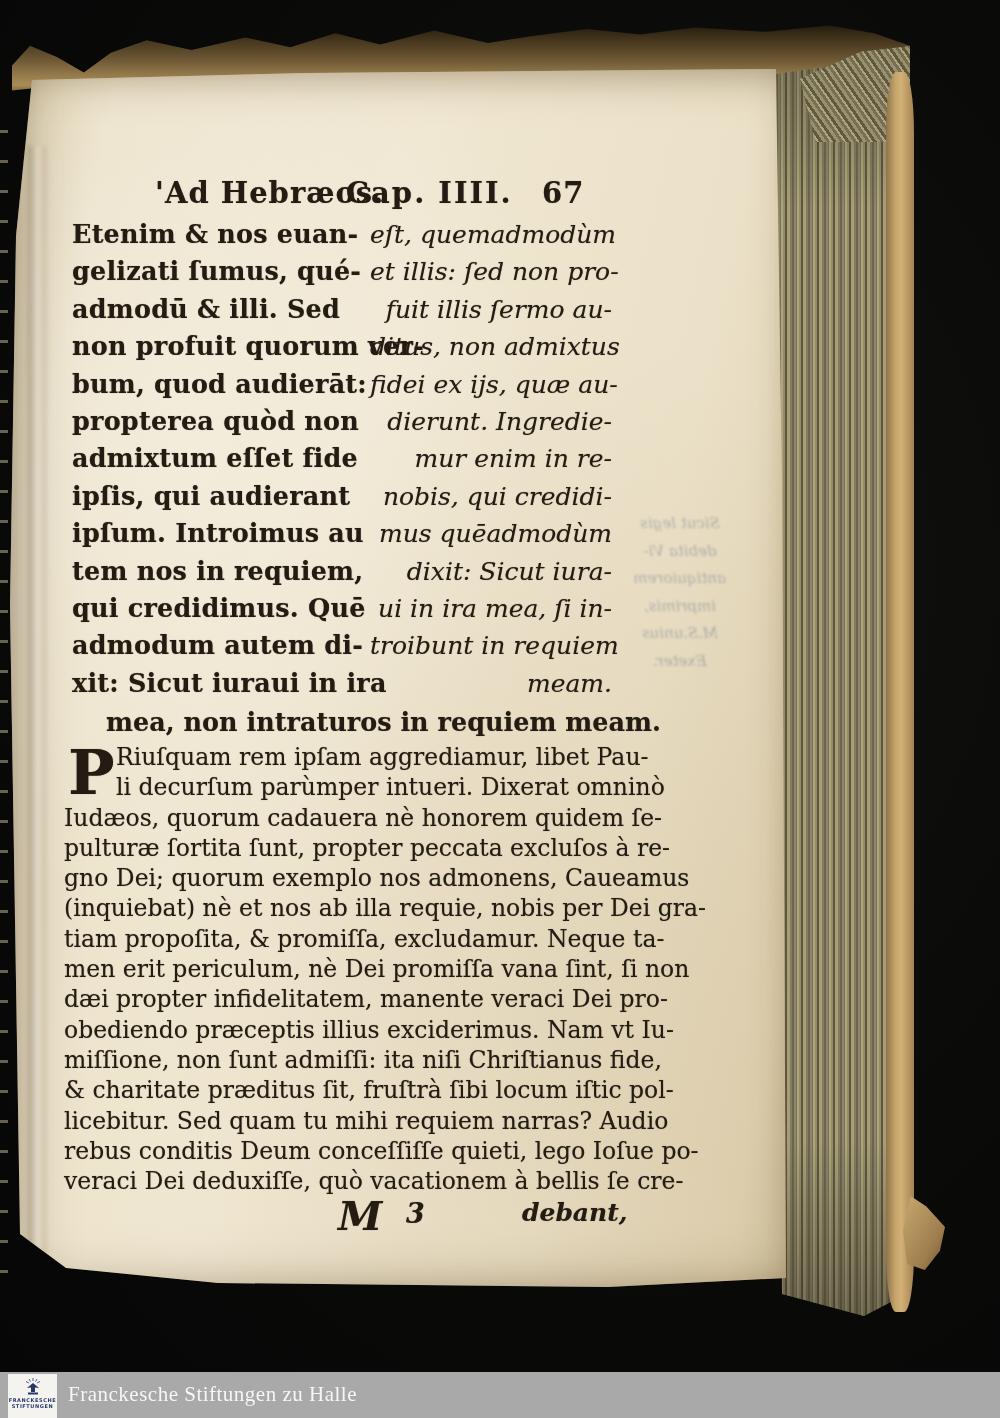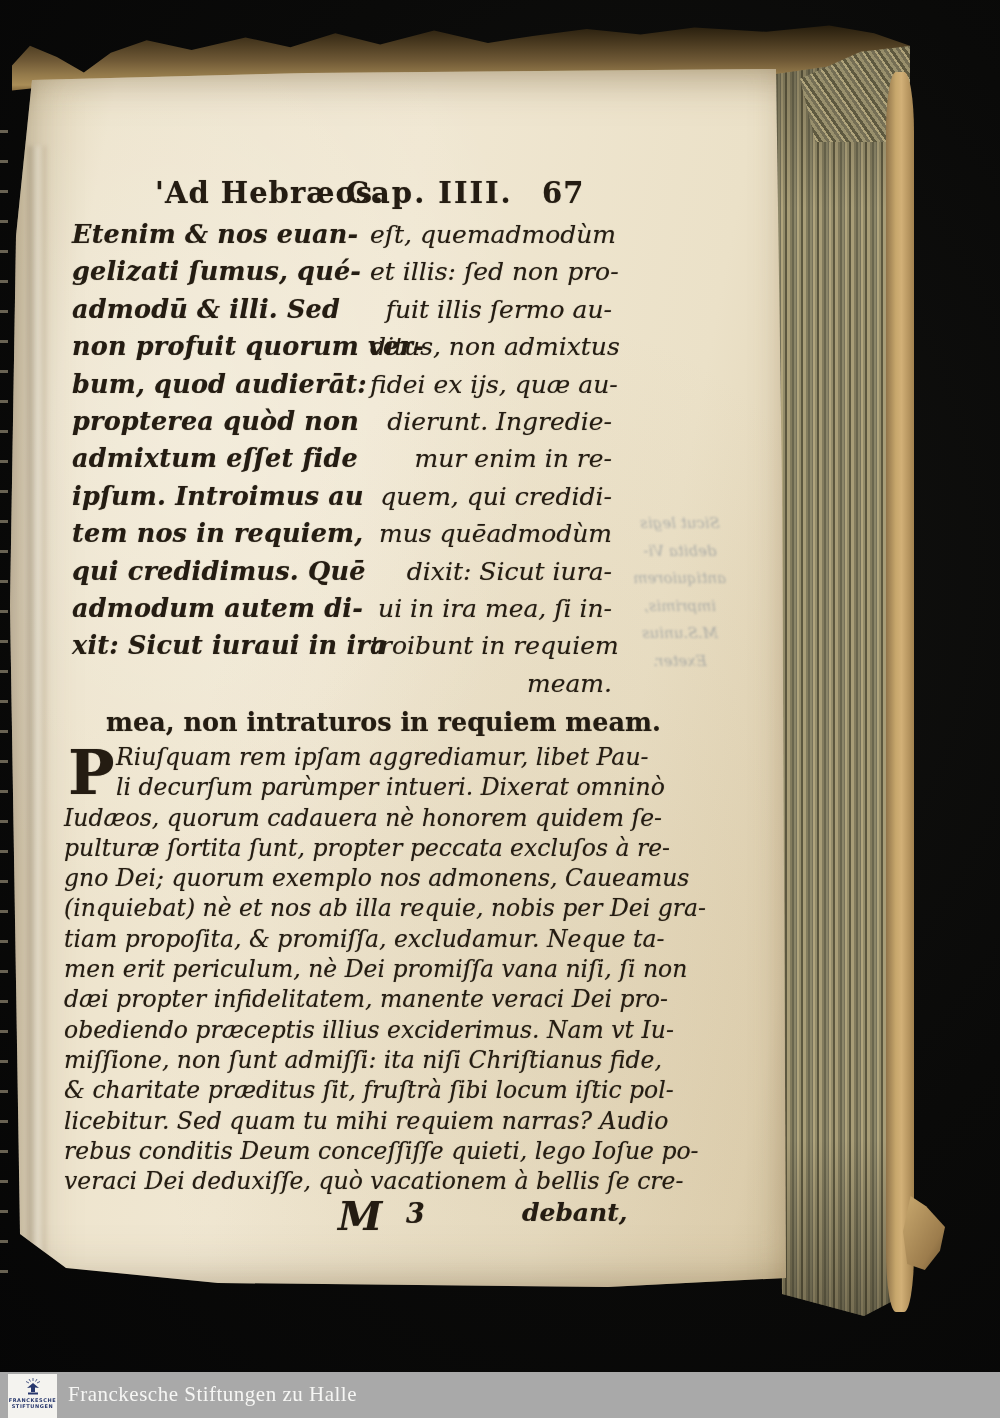--- a/index.html
+++ b/index.html
@@ -79,25 +79,25 @@
   .ink{color:#241c12;text-shadow:0 0 1px rgba(36,28,18,.45);}
   .nowrap{white-space:nowrap;}
 
   .pg-header{position:absolute;top:110px;left:0;width:782px;height:36px;font-weight:bold;font-size:29px;}
   .pg-header .t1{position:absolute;left:115px;letter-spacing:1px;margin-left:32px;}
   .pg-header .t2{position:absolute;left:338px;letter-spacing:2px;}
   .pg-header .t3{position:absolute;left:534px;letter-spacing:1px;}
 
   .col{position:absolute;top:150px;}
   .col .line{height:37.4px;line-height:37.4px;}
-  .col-left{left:64px;width:300px;font-weight:bold;font-size:25.5px;letter-spacing:.2px;font-style:italic;}
+  .col-left{left:64px;width:300px;font-weight:bold;font-size:25.5px;letter-spacing:.2px;}
   .col-right{left:362px;width:242px;font-style:italic;font-size:25px;text-align:right;}
   .merged-line{position:absolute;left:62px;top:637px;font-weight:bold;font-size:25.5px;line-height:38px;margin-left:36px;}
 
-  .commentary{position:absolute;left:56px;top:676px;width:560px;font-style:italic;font-size:23.5px;}
+  .commentary{position:absolute;left:56px;top:676px;width:560px;font-size:23.5px;}
   .commentary .line{height:30.3px;line-height:30.3px;}
   .commentary .indent{padding-left:52px;}
   .drop-cap{
     position:absolute;left:60px;top:679px;width:46px;height:58px;
     font-style:normal;font-weight:bold;font-size:62px;line-height:56px;
   }
 
   .sig-row{position:absolute;left:0;top:1130px;width:782px;height:42px;}
   .sig-m{position:absolute;left:330px;top:-4px;font-style:italic;font-weight:bold;font-size:40px;letter-spacing:-2px;}
   .sig-n{position:absolute;left:398px;top:2px;font-style:italic;font-weight:bold;font-size:27px;}
@@ -154,55 +154,56 @@
     </div>
 
     <div class="col col-left ink">
       <div class="line nowrap">Etenim &amp; nos euan-</div>
       <div class="line nowrap">gelizati ſumus, qué-</div>
       <div class="line nowrap">admodū &amp; illi. Sed</div>
       <div class="line nowrap">non profuit quorum ver-</div>
       <div class="line nowrap">bum, quod audierāt:</div>
       <div class="line nowrap">propterea quòd non</div>
       <div class="line nowrap">admixtum eſſet fide</div>
+      <div class="line nowrap">ipſis, qui audierant</div>
       <div class="line nowrap">ipſum. Introimus au</div>
       <div class="line nowrap">tem nos in requiem,</div>
       <div class="line nowrap">qui credidimus. Quē</div>
       <div class="line nowrap">admodum autem di-</div>
       <div class="line nowrap">xit: Sicut iuraui in ira</div>
     </div>
 
     <div class="col col-right ink">
       <div class="line nowrap">eſt, quemadmodùm</div>
       <div class="line nowrap">et illis: ſed non pro-</div>
       <div class="line nowrap">fuit illis ſermo au-</div>
       <div class="line nowrap">ditus, non admixtus</div>
       <div class="line nowrap">fidei ex ijs, quæ au-</div>
       <div class="line nowrap">dierunt. Ingredie-</div>
       <div class="line nowrap">mur enim in re-</div>
-      <div class="line nowrap">quem, qui credidi-</div>
+      <div class="line nowrap">nobis, qui credidi-</div>
       <div class="line nowrap">mus quēadmodùm</div>
       <div class="line nowrap">dixit: Sicut iura-</div>
       <div class="line nowrap">ui in ira mea, ſi in-</div>
       <div class="line nowrap">troibunt in requiem</div>
       <div class="line nowrap">meam.</div>
     </div>
 
     <div class="merged-line ink nowrap">mea, non intraturos in requiem meam.</div>
 
     <div class="drop-cap ink">P</div>
     <div class="commentary ink">
       <div class="line indent nowrap">Riuſquam rem ipſam aggrediamur, libet Pau-</div>
       <div class="line indent nowrap">li decurſum parùmper intueri. Dixerat omninò</div>
       <div class="line nowrap">Iudæos, quorum cadauera nè honorem quidem ſe-</div>
       <div class="line nowrap">pulturæ ſortita ſunt, propter peccata excluſos à re-</div>
       <div class="line nowrap">gno Dei; quorum exemplo nos admonens, Caueamus</div>
       <div class="line nowrap">(inquiebat) nè et nos ab illa requie, nobis per Dei gra-</div>
       <div class="line nowrap">tiam propoſita, &amp; promiſſa, excludamur. Neque ta-</div>
-      <div class="line nowrap">men erit periculum, nè Dei promiſſa vana niſi, ſi non</div>
+      <div class="line nowrap">men erit periculum, nè Dei promiſſa vana ſint, ſi non</div>
       <div class="line nowrap">dæi propter infidelitatem, manente veraci Dei pro-</div>
       <div class="line nowrap">obediendo præceptis illius exciderimus. Nam vt Iu-</div>
       <div class="line nowrap">miſſione, non ſunt admiſſi: ita niſi Chriſtianus fide,</div>
       <div class="line nowrap">&amp; charitate præditus ſit, fruſtrà ſibi locum iſtic pol-</div>
       <div class="line nowrap">licebitur. Sed quam tu mihi requiem narras? Audio</div>
       <div class="line nowrap">rebus conditis Deum conceſſiſſe quieti, lego Ioſue po-</div>
       <div class="line nowrap">veraci Dei deduxiſſe, quò vacationem à bellis ſe cre-</div>
     </div>
 
     <div class="sig-row ink">

